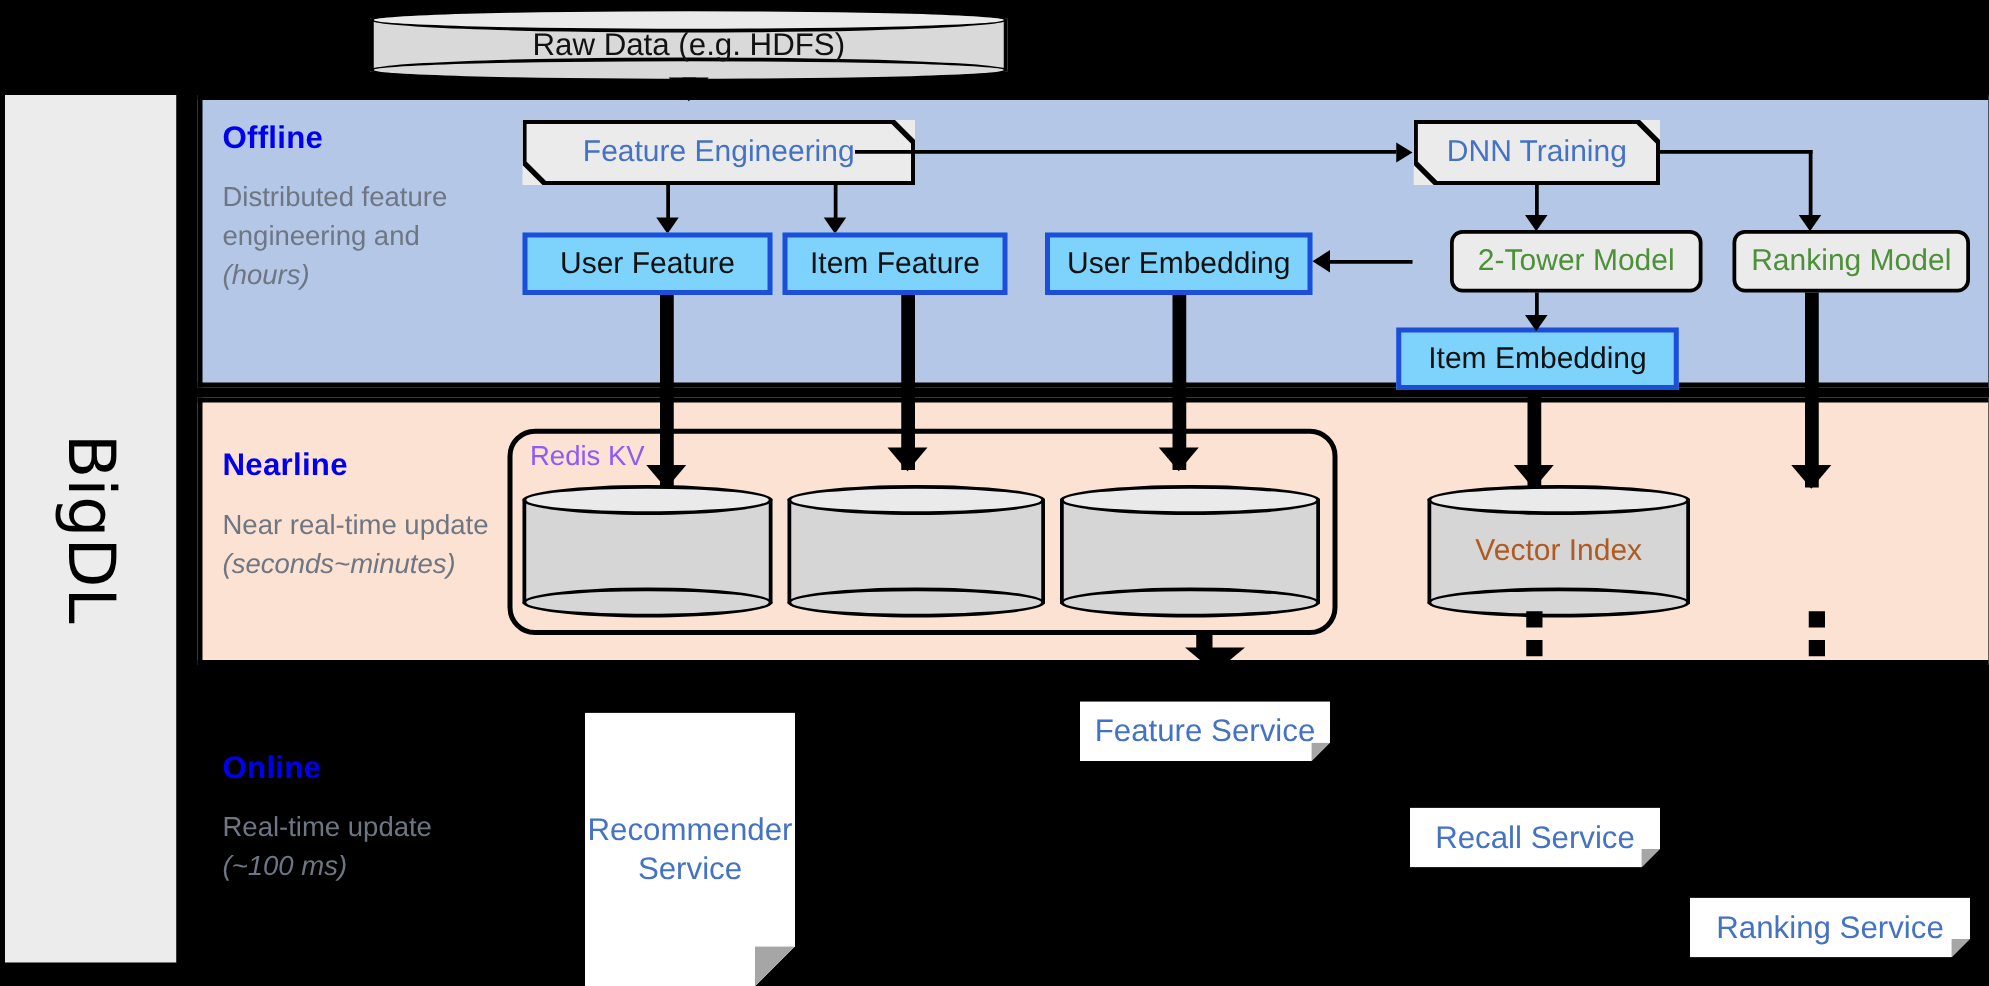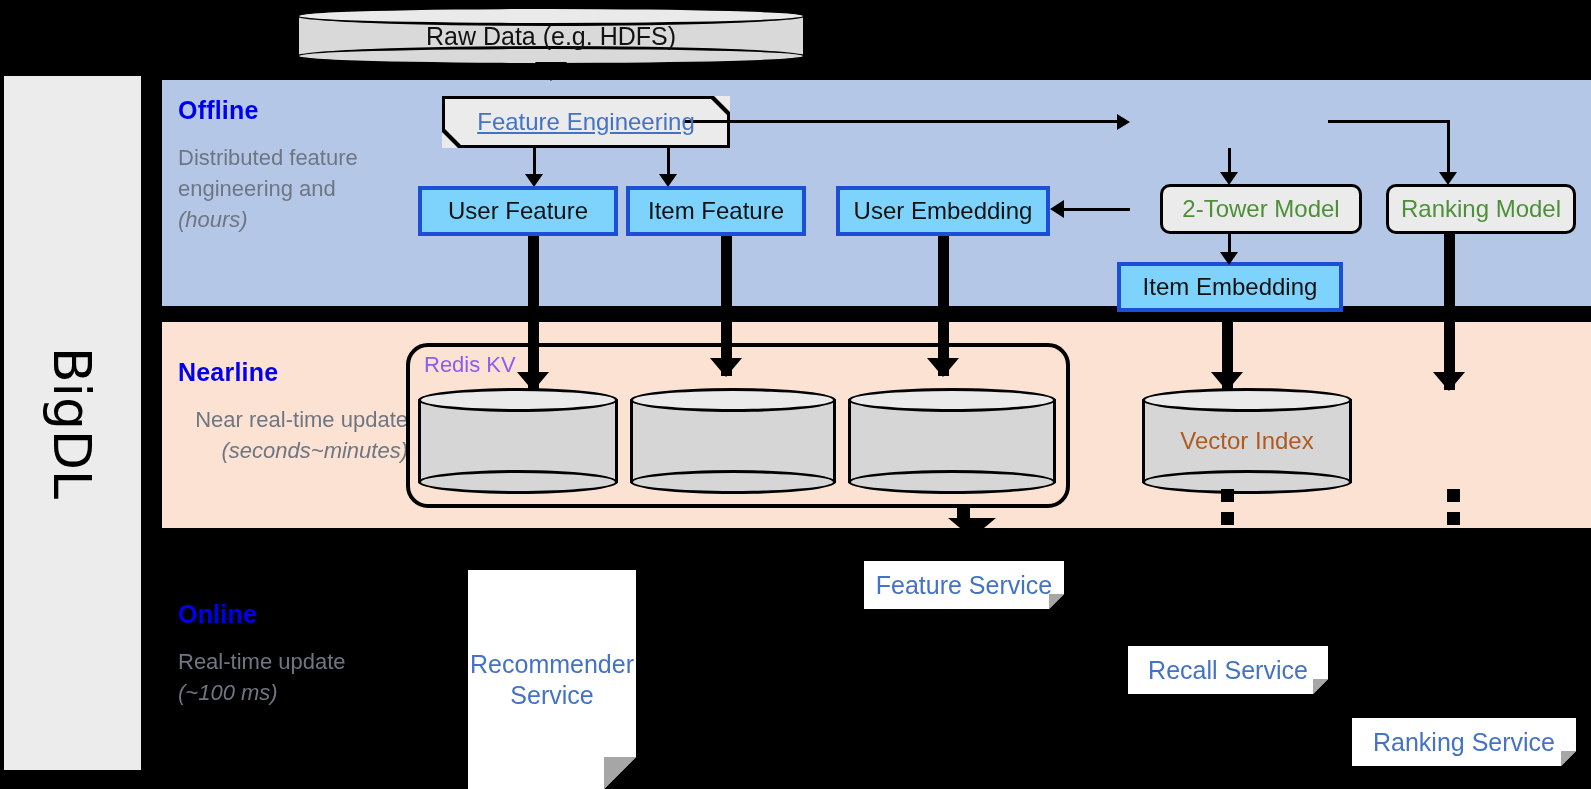--- a/index.html
+++ b/index.html
@@ -118,26 +118,31 @@
     <div class="bot"></div>
     <div class="ctext">Raw Data (e.g. HDFS)</div>
   </div>
 
   <div class="ln vline-thick" style="left:546px;top:62px;height:18px;"></div>
   <div class="arrowhead-down-big" style="left:535px;top:62px;"></div>
 
   <div class="band-title" style="left:178px;top:96px;">Offline</div>
   <div class="band-desc" style="left:178px;top:142px;width:220px;"><span>Distributed feature engineering and </span><i>(hours)</i></div>
 
-  <div class="box notch" style="left:442px;top:96px;width:288px;height:52px;text-decoration:underline;">
+  <div class="box notch" style="left:418px;top:96px;width:314px;height:52px;">
     <div class="nbo" style="transform:scale(1);background:#000;"></div>
     <div class="nb" style="left:3px;right:3px;top:3px;bottom:3px;"></div>
     <div class="lbl">Feature Engineering</div>
   </div>
 
+  <div class="box notch" style="left:1131px;top:96px;width:197px;height:52px;">
+    <div class="nbo"></div>
+    <div class="nb" style="left:3px;right:3px;top:3px;bottom:3px;"></div>
+    <div class="lbl">DNN Training</div>
+  </div>
 
   <div class="ln hline-thin" style="left:684px;top:120px;width:433px;"></div>
   <div class="arrowhead-right" style="left:1117px;top:114px;"></div>
 
   <div class="ln vline-thin" style="left:533px;top:148px;height:30px;"></div>
   <div class="arrowhead-down" style="left:525px;top:174px;"></div>
 
   <div class="ln vline-thin" style="left:667px;top:148px;height:30px;"></div>
   <div class="arrowhead-down" style="left:659px;top:174px;"></div>
 
@@ -184,21 +189,21 @@
   <div class="ln vline-thick" style="left:938px;top:236px;height:140px;"></div>
   <div class="arrowhead-down-big" style="left:927px;top:358px;"></div>
 
   <div class="ln vline-thick" style="left:1222px;top:312px;height:78px;"></div>
   <div class="arrowhead-down-big" style="left:1211px;top:372px;"></div>
 
   <div class="ln vline-thick" style="left:1444px;top:234px;height:156px;"></div>
   <div class="arrowhead-down-big" style="left:1433px;top:372px;"></div>
 
   <div class="band-title" style="left:178px;top:358px;">Nearline</div>
-  <div class="band-desc" style="left:178px;top:404px;width:230px;text-align:right;"><span>Near real-time update </span><i>(seconds~minutes)</i></div>
+  <div class="band-desc" style="left:178px;top:404px;width:230px;"><span>Near real-time update </span><i>(seconds~minutes)</i></div>
 
   <div id="redis-kv"></div>
   <div id="redis-label">Redis KV</div>
 
   <div class="cyl" style="left:418px;top:388px;width:200px;height:106px;">
     <div class="body"></div>
     <div class="top"></div>
     <div class="bot"></div>
     <div class="ctext"></div>
   </div>

